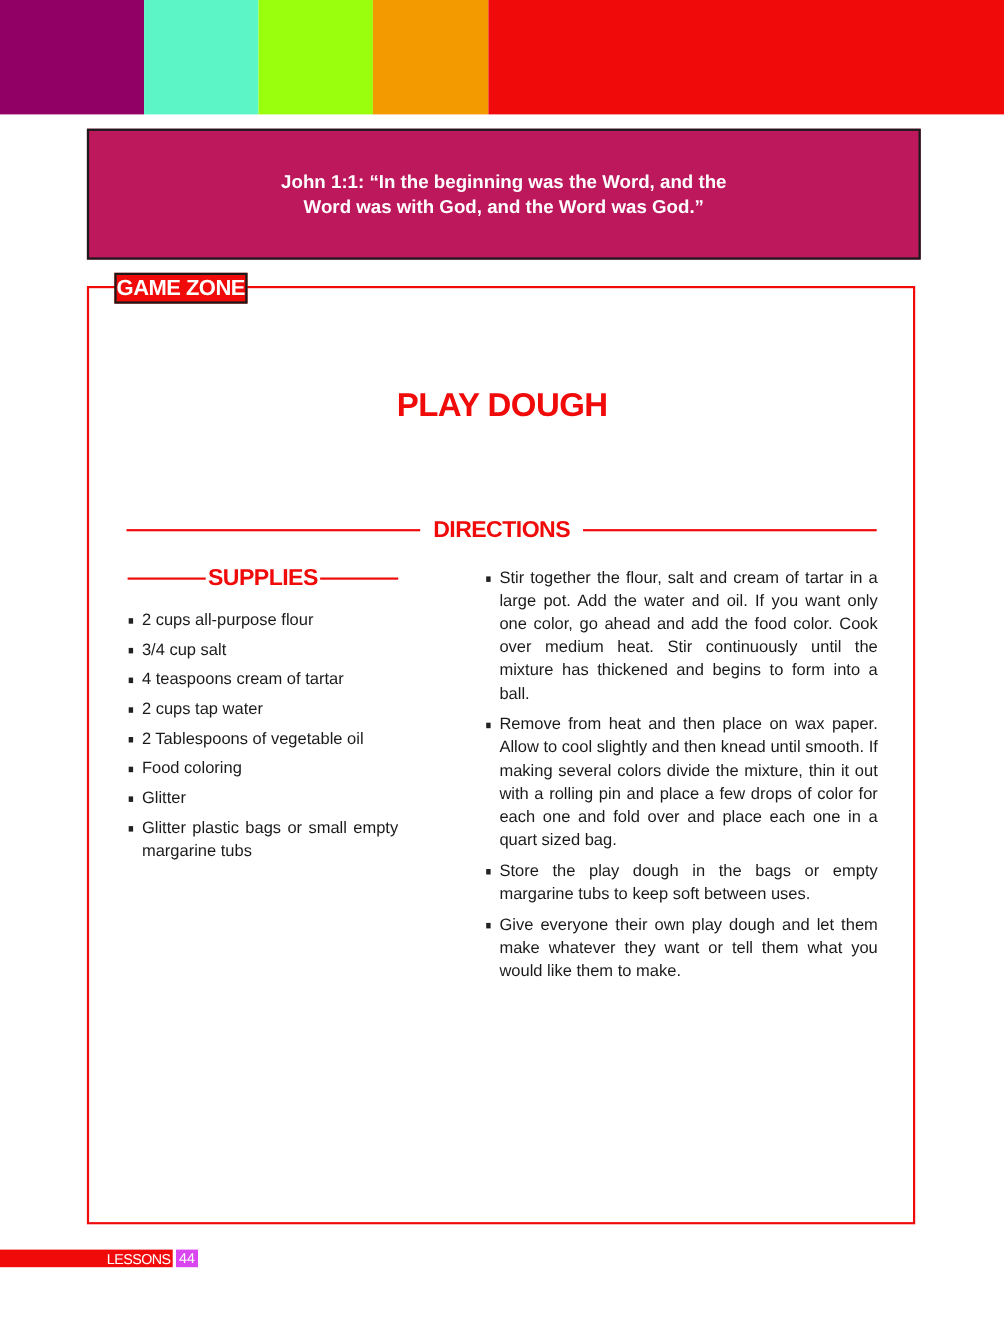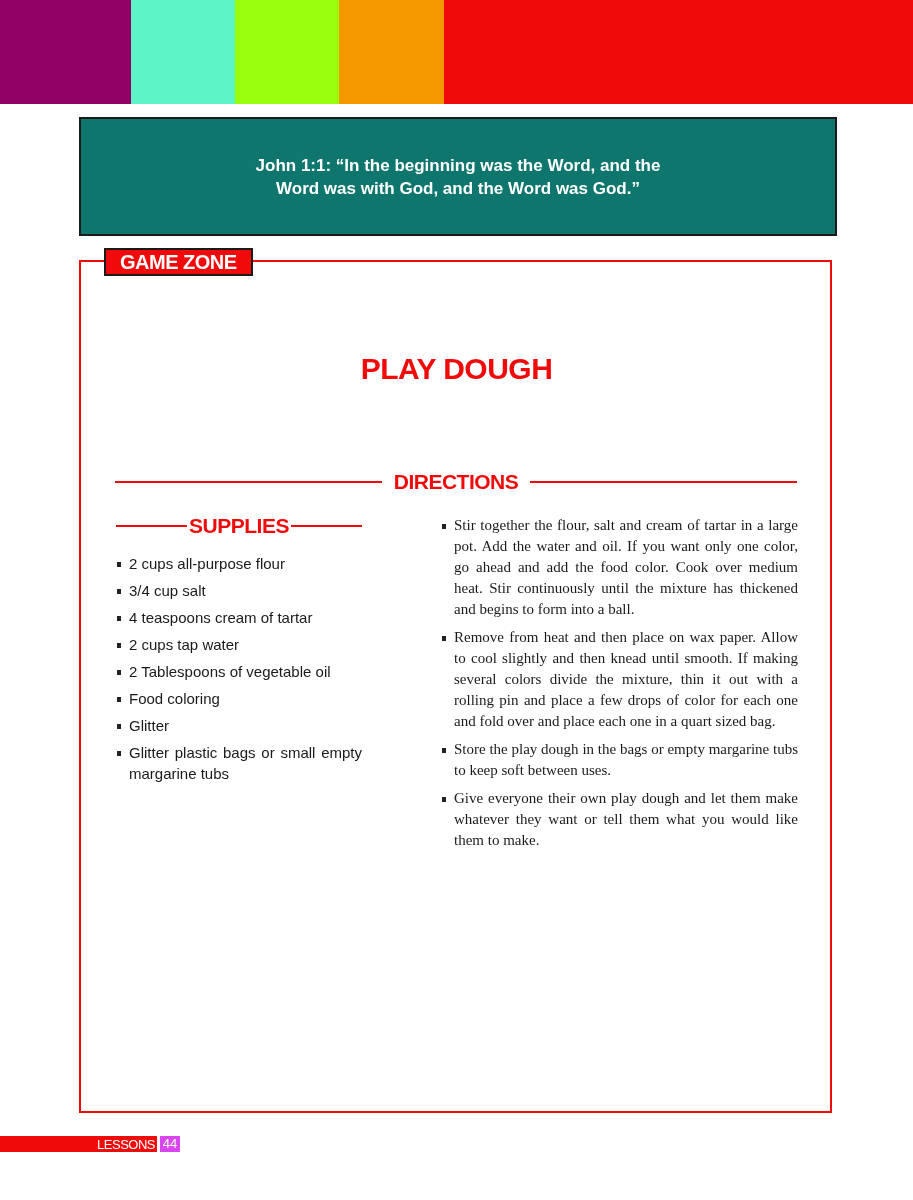--- a/index.html
+++ b/index.html
@@ -2,52 +2,52 @@
 <html><head>
 <meta charset="utf-8">
 <style>
   html, body { margin:0; padding:0; }
   body { width:913px; height:1200px; background:#ffffff; position:relative; overflow:hidden; font-family:"Liberation Sans", sans-serif; color:#1a1a1a; }
   .topbar { position:absolute; left:0; top:0; width:913px; height:104px; display:flex; }
   .topbar .seg { height:104px; }
   .verse-box { position:absolute; left:79px; top:117px; width:754px; height:115px; border:2px solid #1a1a1a; display:flex; align-items:center; justify-content:center; text-align:center; }
   .verse-box p { margin:0; color:#fff; font-size:17px; line-height:23px; font-weight:bold; width:440px; }
   .zone { position:absolute; left:79px; top:260px; width:753px; height:853px; border:2px solid #f00a0a; box-sizing:border-box; }
-  .zone-tag { position:absolute; left:104px; top:248px; height:24px; padding:0 14px; border:2px solid #1a1a1a; color:#fff; font-weight:bold; font-size:20px; line-height:24px; letter-spacing:-0.5px; }
+  .zone-tag { position:absolute; left:104px; top:248px; height:24px; padding:0 0; border:2px solid #1a1a1a; color:#fff; font-weight:bold; font-size:20px; line-height:24px; letter-spacing:-0.5px; }
   .title { position:absolute; left:0; width:913px; top:352px; text-align:center; font-weight:bold; font-size:30px; letter-spacing:-0.5px; }
   .rule-head { position:absolute; display:flex; align-items:center; }
   .rule-head .line { flex:1; height:2px; }
   .rule-head .label { font-weight:bold; padding:0 12px; letter-spacing:-0.5px; }
   .directions-head { left:115px; top:470px; width:682px; }
   .directions-head .label { font-size:21px; }
   .supplies-head { left:116px; top:514px; width:246px; }
   .supplies-head .label { font-size:21px; padding:0 2px; }
   ul.list { list-style:none; margin:0; padding:0; position:absolute; font-size:15px; line-height:21px; }
   ul.list li { position:relative; padding-left:13px; }
   ul.list li::before { content:""; position:absolute; left:1px; top:9px; width:4px; height:5px; background:#222; }
   .supplies-list { left:116px; top:553px; width:246px; }
   .supplies-list li { margin-bottom:6px; text-align:justify; }
-  .directions-list { left:441px; top:515px; width:357px;font-family:Liberation Serif, serif; }
+  .directions-list { left:441px; top:515px; width:357px; }
   .directions-list li { margin-bottom:7px; text-align:justify; }
   .footer-bar { position:absolute; left:0; top:1136px; width:157px; height:16px; display:flex; justify-content:flex-end; align-items:center; }
   .footer-bar span { color:#fff; font-size:13px; padding-right:2px; letter-spacing:-0.5px; }
   .page-num { position:absolute; left:160px; top:1136px; width:20px; height:16px; color:#fff; font-size:13px; text-align:center; line-height:16px; }
 </style>
 </head>
 <body>
 
 <div class="topbar">
   <div class="seg" style="width:131px;background:#900065"></div>
   <div class="seg" style="width:104px;background:#5cf5c6"></div>
   <div class="seg" style="width:104px;background:#9aff0c"></div>
   <div class="seg" style="width:105px;background:#f39a00"></div>
   <div class="seg" style="flex:1;background:#f00a0a"></div>
 </div>
 
-<div class="verse-box" style="background:#0f766e">
+<div class="verse-box" style="background:#be185d">
   <p>John 1:1: “In the beginning was the Word, and the Word was with God, and the Word was God.”</p>
 </div>
 
 <div class="zone"></div>
 <div class="zone-tag" style="background:#f00a0a">GAME ZONE</div>
 
 <div class="title" style="color:#f00a0a">PLAY DOUGH</div>
 
 <div class="rule-head directions-head">
   <div class="line" style="background:#f00a0a"></div>

